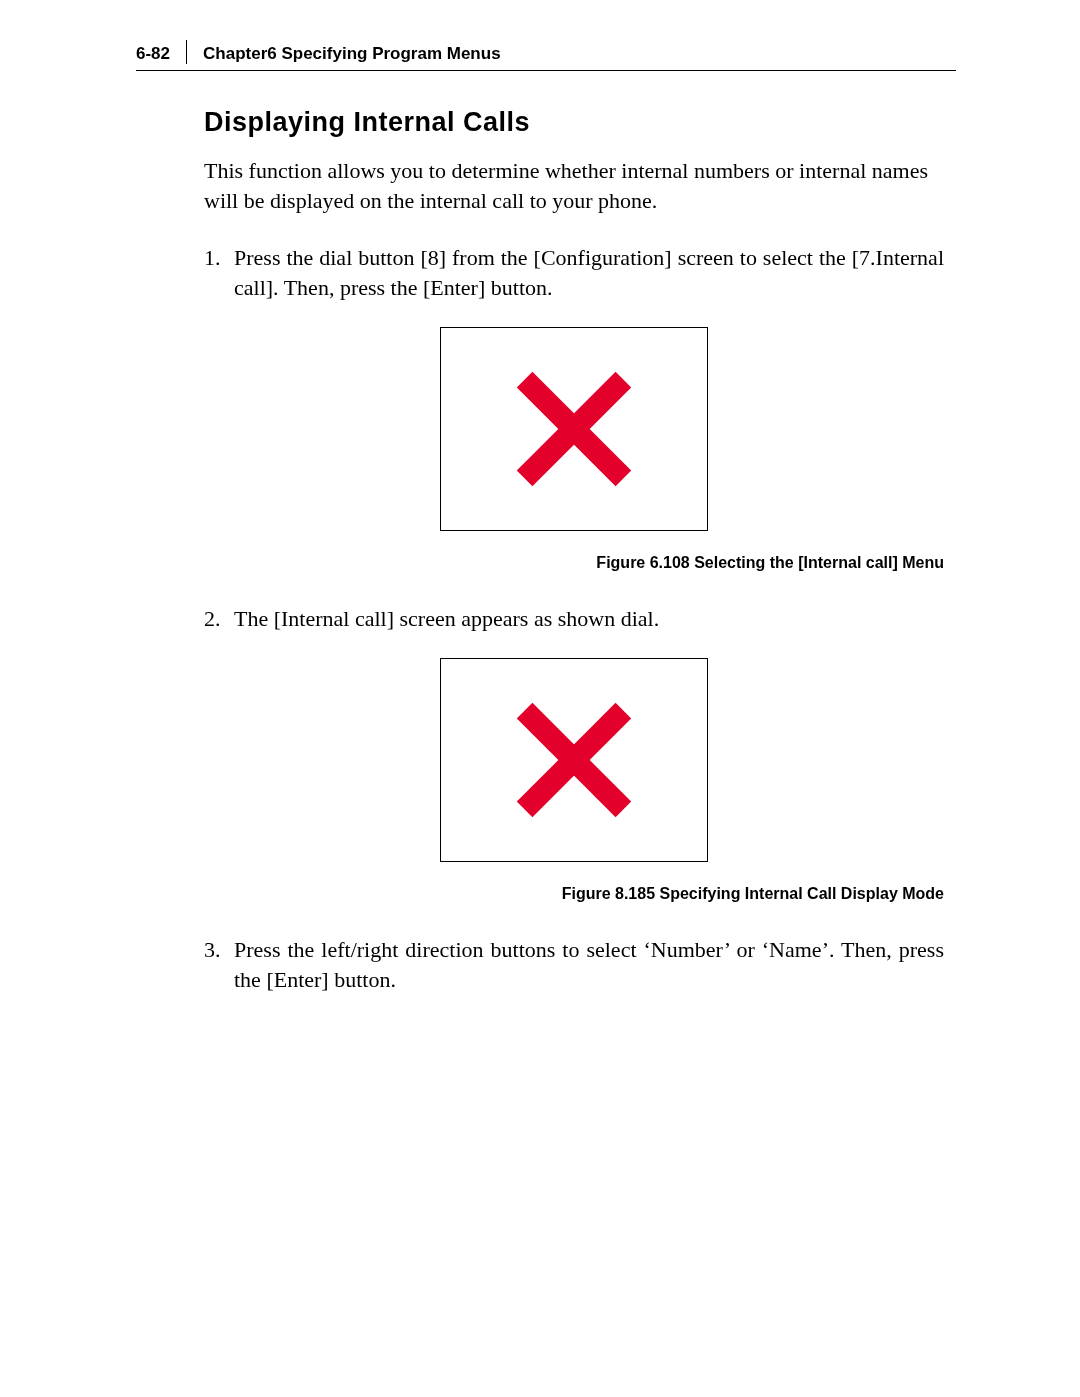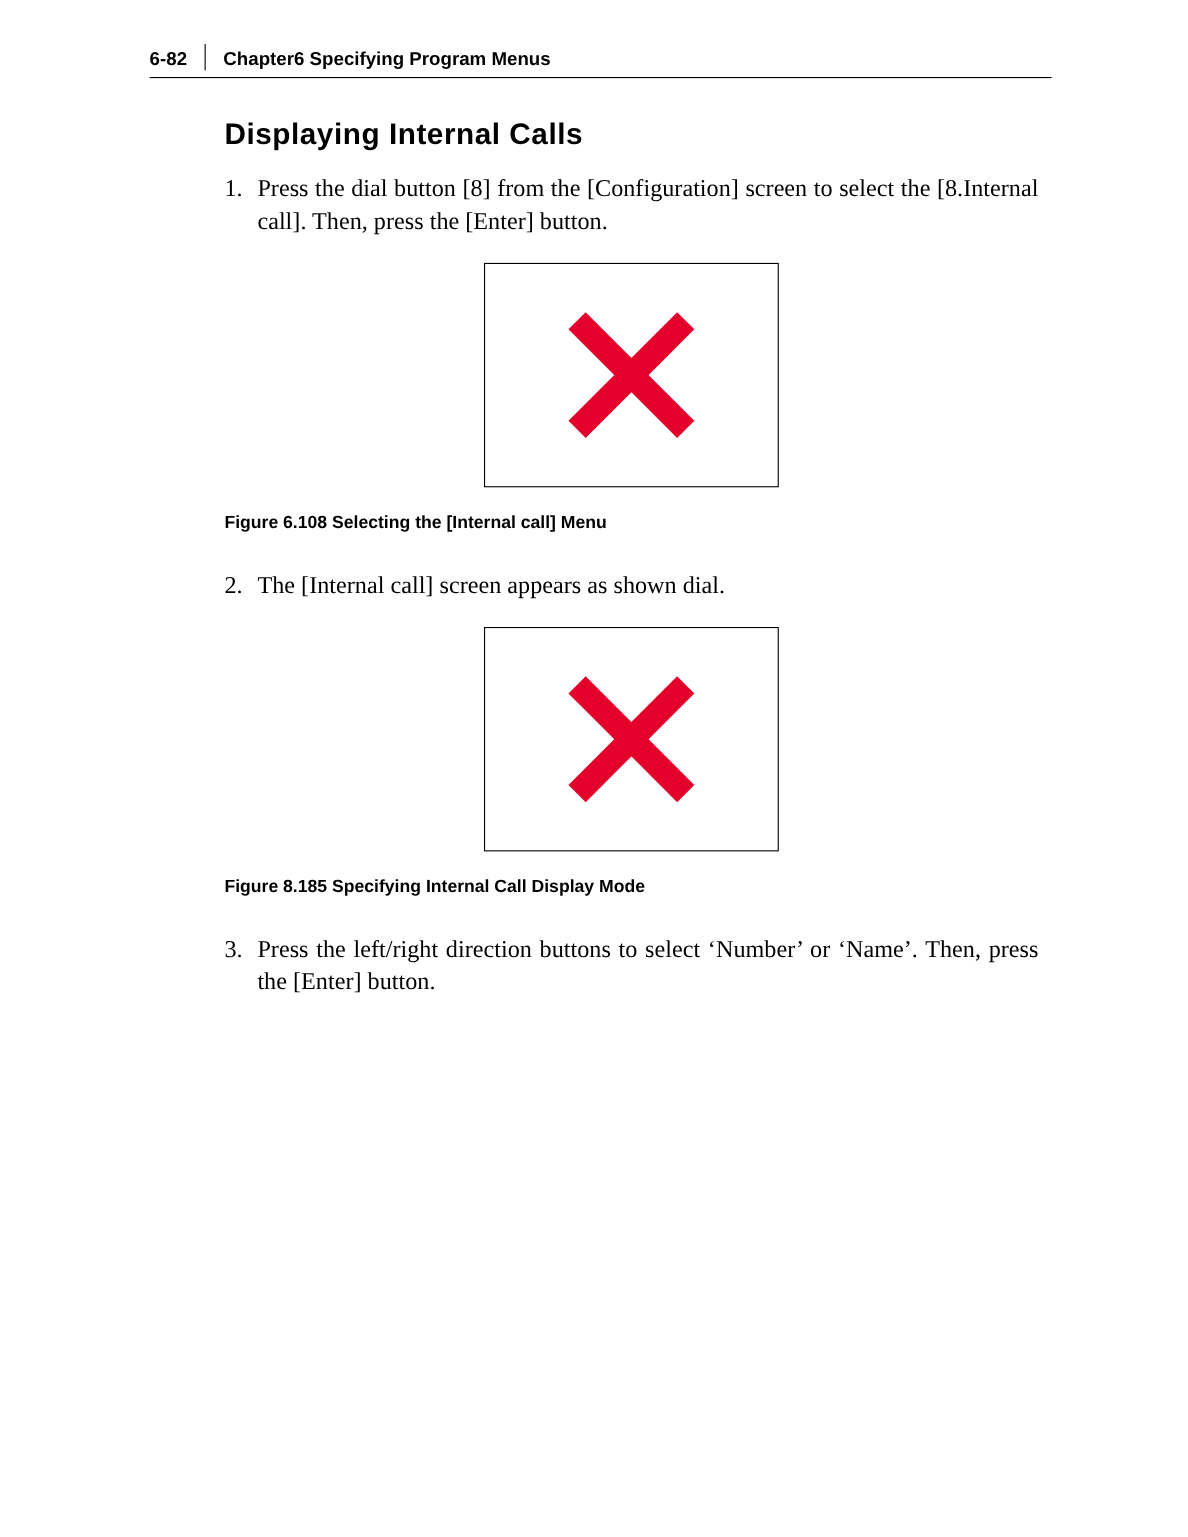--- a/index.html
+++ b/index.html
@@ -109,47 +109,48 @@
   }
   .missing-x svg {
     width: 100%;
     height: 100%;
     display: block;
   }
   .figure-caption {
     font-family: Arial, Helvetica, sans-serif;
     font-weight: bold;
     font-size: 16px;
-    text-align: left;
+    text-align: right;
     margin: 14px 0 30px 0;
   }
 </style>
 </head>
 <body>
 
 <div class="page">
 
   <div class="header">
     <span class="page-num">6-82</span>
     <span class="vline"></span>
     <span>Chapter6  Specifying Program Menus</span>
   </div>
   <hr class="hr-thin">
 
   <div class="content">
 
     <h2 class="section-title">Displaying Internal Calls</h2>
 
+    <p class="intro">This function allows you to determine whether internal numbers or internal names will be displayed on the internal call to your phone.</p>
 
     <ol class="steps">
 
       <li>
         <div class="step-row">
           <span class="step-num">1.</span>
-          <span class="step-body">Press the dial button [8] from the [Configuration] screen to select the [8.Internal call]. Then, press the [Enter] button.</span>
+          <span class="step-body">Press the dial button [8] from the [Configuration] screen to select the [7.Internal call]. Then, press the [Enter] button.</span>
         </div>
 
         <div class="figure-block">
           <div class="figure-frame">
             <span class="missing-x">
               <svg viewBox="0 0 100 100">
                 <line x1="12" y1="12" x2="88" y2="88" stroke="#e3002b" stroke-width="17" stroke-linecap="butt"></line>
                 <line x1="88" y1="12" x2="12" y2="88" stroke="#e3002b" stroke-width="17" stroke-linecap="butt"></line>
               </svg>
             </span>

